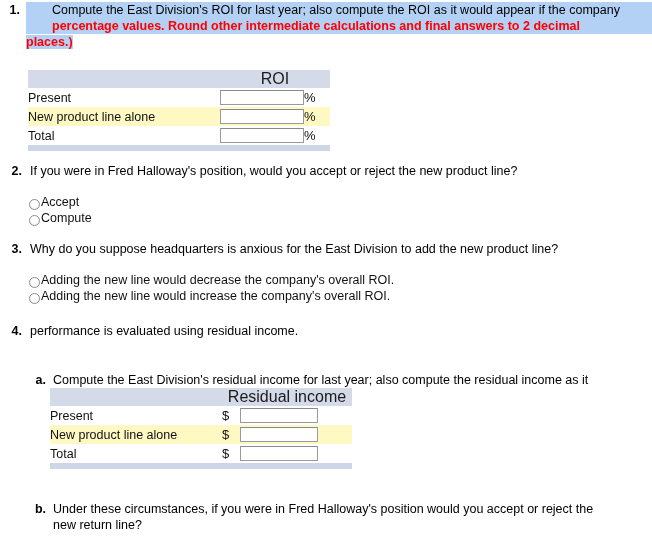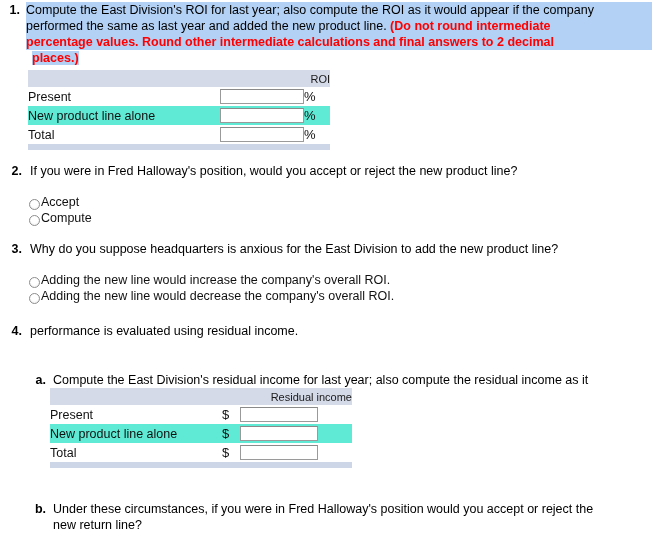--- a/index.html
+++ b/index.html
@@ -47,20 +47,21 @@
     text-align: justify;
     text-justify: inter-word;
   }
   .redbold {
     color: #ff0000;
     font-weight: bold;
   }
   .q1 .hl-line {
     background: #b3d1f5;
     display: block;
+    padding-left: 26px;
   }
 
   
   .abs { position: absolute; }
 
   
   table.qtable {
     border-collapse: collapse;
     font-size: 12.5px;
     table-layout: fixed;
@@ -71,34 +72,34 @@
   }
   .thead-bar {
     background: #d4dae8;
     height: 17px;
   }
   .thead-bar td {
     height: 17px;
     vertical-align: middle;
   }
   .thead-title {
-    text-align: right;
-    font-size: 11px;
+    text-align: center;
+    font-size: 16px;
     color: #1a1a1a;
   }
   .tfoot-bar td {
     background: #cdd6e6;
     height: 6px;
   }
   .trow td {
     height: 19px;
     vertical-align: middle;
   }
   .row-white td { background: #ffffff; }
-  .row-alt td { background: #5eead4; margin-top: 17px; }
+  .row-alt td { background: #fef9c3; margin-top: 17px; }
   .cell-label {
     padding-left: 6px;
     white-space: nowrap;
     color: #111111;
   }
   .cell-input { padding: 0 2px; }
   .cell-sym {
     padding-left: 4px;
     font-size: 13px;
     color: #111111;
@@ -142,23 +143,22 @@
 </style>
 </head>
 <body>
 
 <div class="page">
 
   <div class="q1 qrow">
     <div class="qnum">1.</div>
     <div class="qbody">
       <span class="hl-line">Compute the East Division's ROI for last year; also compute the ROI as it would appear if the company</span>
-      <span class="hl-line"><span>performed the same as last year and added the new product line. </span><span class="redbold">(Do not round intermediate</span></span>
       <span class="hl-line redbold">percentage values. Round other intermediate calculations and final answers to 2 decimal</span>
-      <span class="redbold" style="background:#b3d1f5;margin-left:6px;">places.)</span>
+      <span class="redbold" style="background:#b3d1f5;">places.)</span>
     </div>
   </div>
 
   <table class="qtable" style="position:absolute; left:28px; top:70px; width:302px;">
     <colgroup>
       <col style="width:192px">
       <col style="width:84px">
       <col style="width:26px">
     </colgroup>
     <tbody>
@@ -214,25 +214,25 @@
   </div>
 
   <div class="abs qrow" style="left:8px; top:241px; width:640px;">
     <div class="qnum" style="width:14px; margin-right:8px;">3.</div>
     <div class="qbody">Why do you suppose headquarters is anxious for the East Division to add the new product line?</div>
   </div>
 
   <div class="abs" style="left:29px; top:272px;">
     <div class="optline">
       <span class="radio"></span>
-      <span class="optlabel">Adding the new line would increase the company's overall ROI.</span>
+      <span class="optlabel">Adding the new line would decrease the company's overall ROI.</span>
     </div>
     <div class="optline">
       <span class="radio"></span>
-      <span class="optlabel">Adding the new line would decrease the company's overall ROI.</span>
+      <span class="optlabel">Adding the new line would increase the company's overall ROI.</span>
     </div>
   </div>
 
   <div class="abs qrow" style="left:8px; top:323px; width:630px;">
     <div class="qnum" style="width:14px; margin-right:8px;">4.</div>
     <div class="qbody">
       <div>performance is evaluated using residual income.</div>
     </div>
   </div>
 

